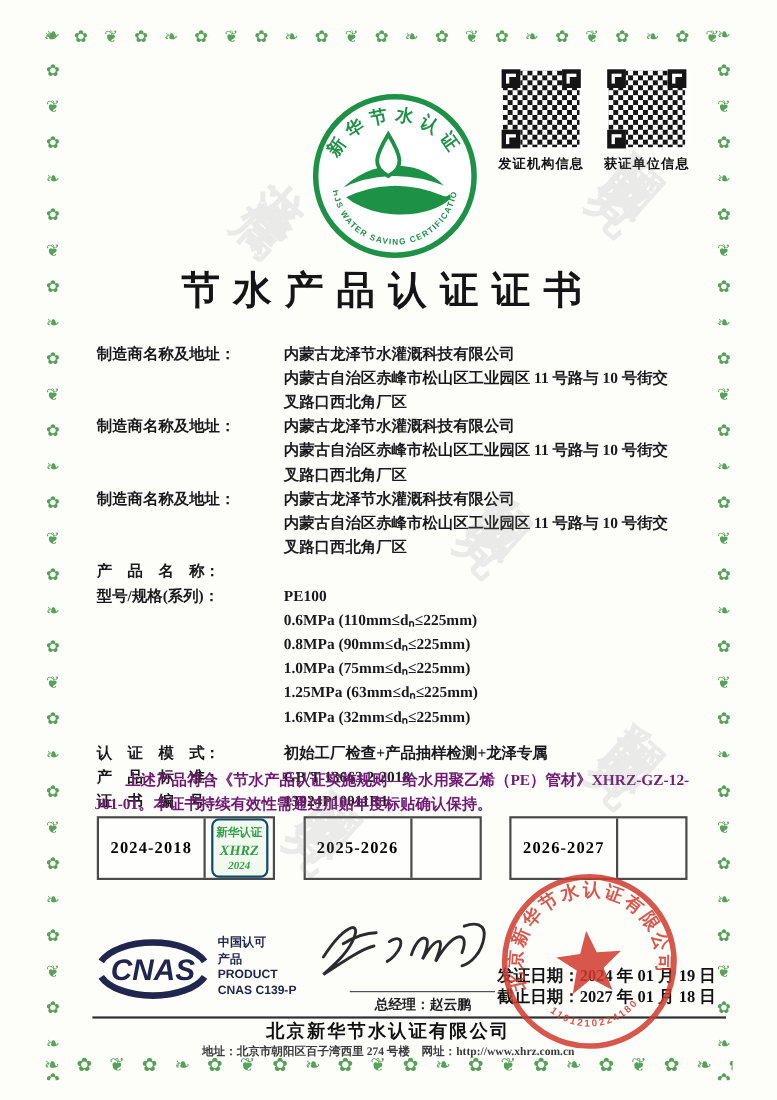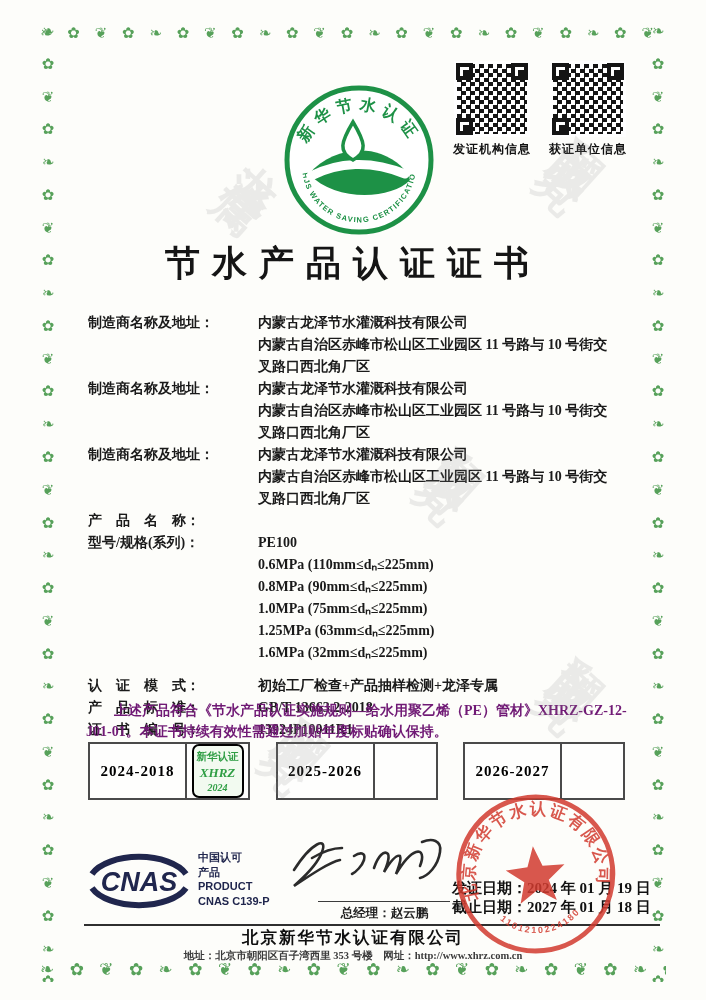--- a/index.html
+++ b/index.html
@@ -45,21 +45,21 @@
 
   .statement{position:absolute;left:86px;right:62px;top:700px;font-size:14px;line-height:21px;
              font-weight:700;text-indent:2em;color:#701a75;z-index:2;}
 
   
   .boxes{position:absolute;left:88px;top:742px;width:537px;display:flex;justify-content:space-between;z-index:2;}
   .ybox{width:162px;height:58px;border:2px solid #4a4a4a;box-sizing:border-box;display:flex;background:rgba(255,255,255,.5);}
   .yb-left{flex:1.25;display:flex;align-items:center;justify-content:center;font-size:15px;font-weight:800;
            letter-spacing:1px;border-right:2px solid #4a4a4a;}
   .yb-right{flex:0.8;display:flex;align-items:center;justify-content:center;}
-  .sticker{width:48px;height:50px;border:2px solid #000000;border-radius:7px;background:#f2faf0;
+  .sticker{width:48px;height:50px;border:2px solid #0c4a6e;border-radius:7px;background:#f2faf0;
            display:flex;flex-direction:column;align-items:center;justify-content:center;color:#2f9e44;}
   .st1{font-size:10.5px;font-weight:800;}
   .st2{font-size:13px;font-weight:800;font-style:italic;margin-top:1px;}
   .st3{font-size:10px;font-weight:800;font-style:italic;margin-top:1px;}
 
   
   .cnas-svg{position:absolute;left:84px;top:848px;z-index:2;}
   .cnas-desc{position:absolute;left:198px;top:850px;font-size:11px;font-weight:800;line-height:14.5px;
              white-space:pre-line;color:#20264d;z-index:2;font-family:"Liberation Sans",sans-serif;}
   .sig-svg{position:absolute;left:282px;top:822px;z-index:2;}
@@ -223,21 +223,21 @@
   <div class="sig-line"></div>
   <div class="manager">总经理：赵云鹏</div>
 
   <div class="dates">
     <div>发证日期：2024 年 01 月 19 日</div>
     <div>截止日期：2027 年 01 月 18 日</div>
   </div>
 
   <div class="main-rule"></div>
   <div class="company">北京新华节水认证有限公司</div>
-  <div class="address">地址：北京市朝阳区百子湾西里 353 号楼　网址：http://www.xhrz.com.cn</div>
+  <div class="address">地址：北京市朝阳区百子湾西里 274 号楼　网址：http://www.xhrz.com.cn</div>
 
   <svg class="seal" width="178" height="172" viewBox="0 0 178 172">
     <circle cx="89" cy="84" r="77" fill="none" stroke="#d23b2f" stroke-width="5"></circle>
     <path id="sealTop" d="M 29 102 A 62 62 0 1 1 149 102" fill="none"></path>
     <path id="sealBot" d="M 37 108 A 56 56 0 0 0 141 108" fill="none"></path>
     <text font-size="16.5" font-weight="bold" fill="#d23b2f" letter-spacing="2.5" font-family="Liberation Serif, serif">
       <textPath href="#sealTop" startOffset="50%" text-anchor="middle">北京新华节水认证有限公司</textPath>
     </text>
     <text font-size="9" font-weight="bold" fill="#d23b2f" letter-spacing="2" font-family="Liberation Sans, sans-serif">
       <textPath href="#sealBot" startOffset="50%" text-anchor="middle">1101210224180</textPath>

